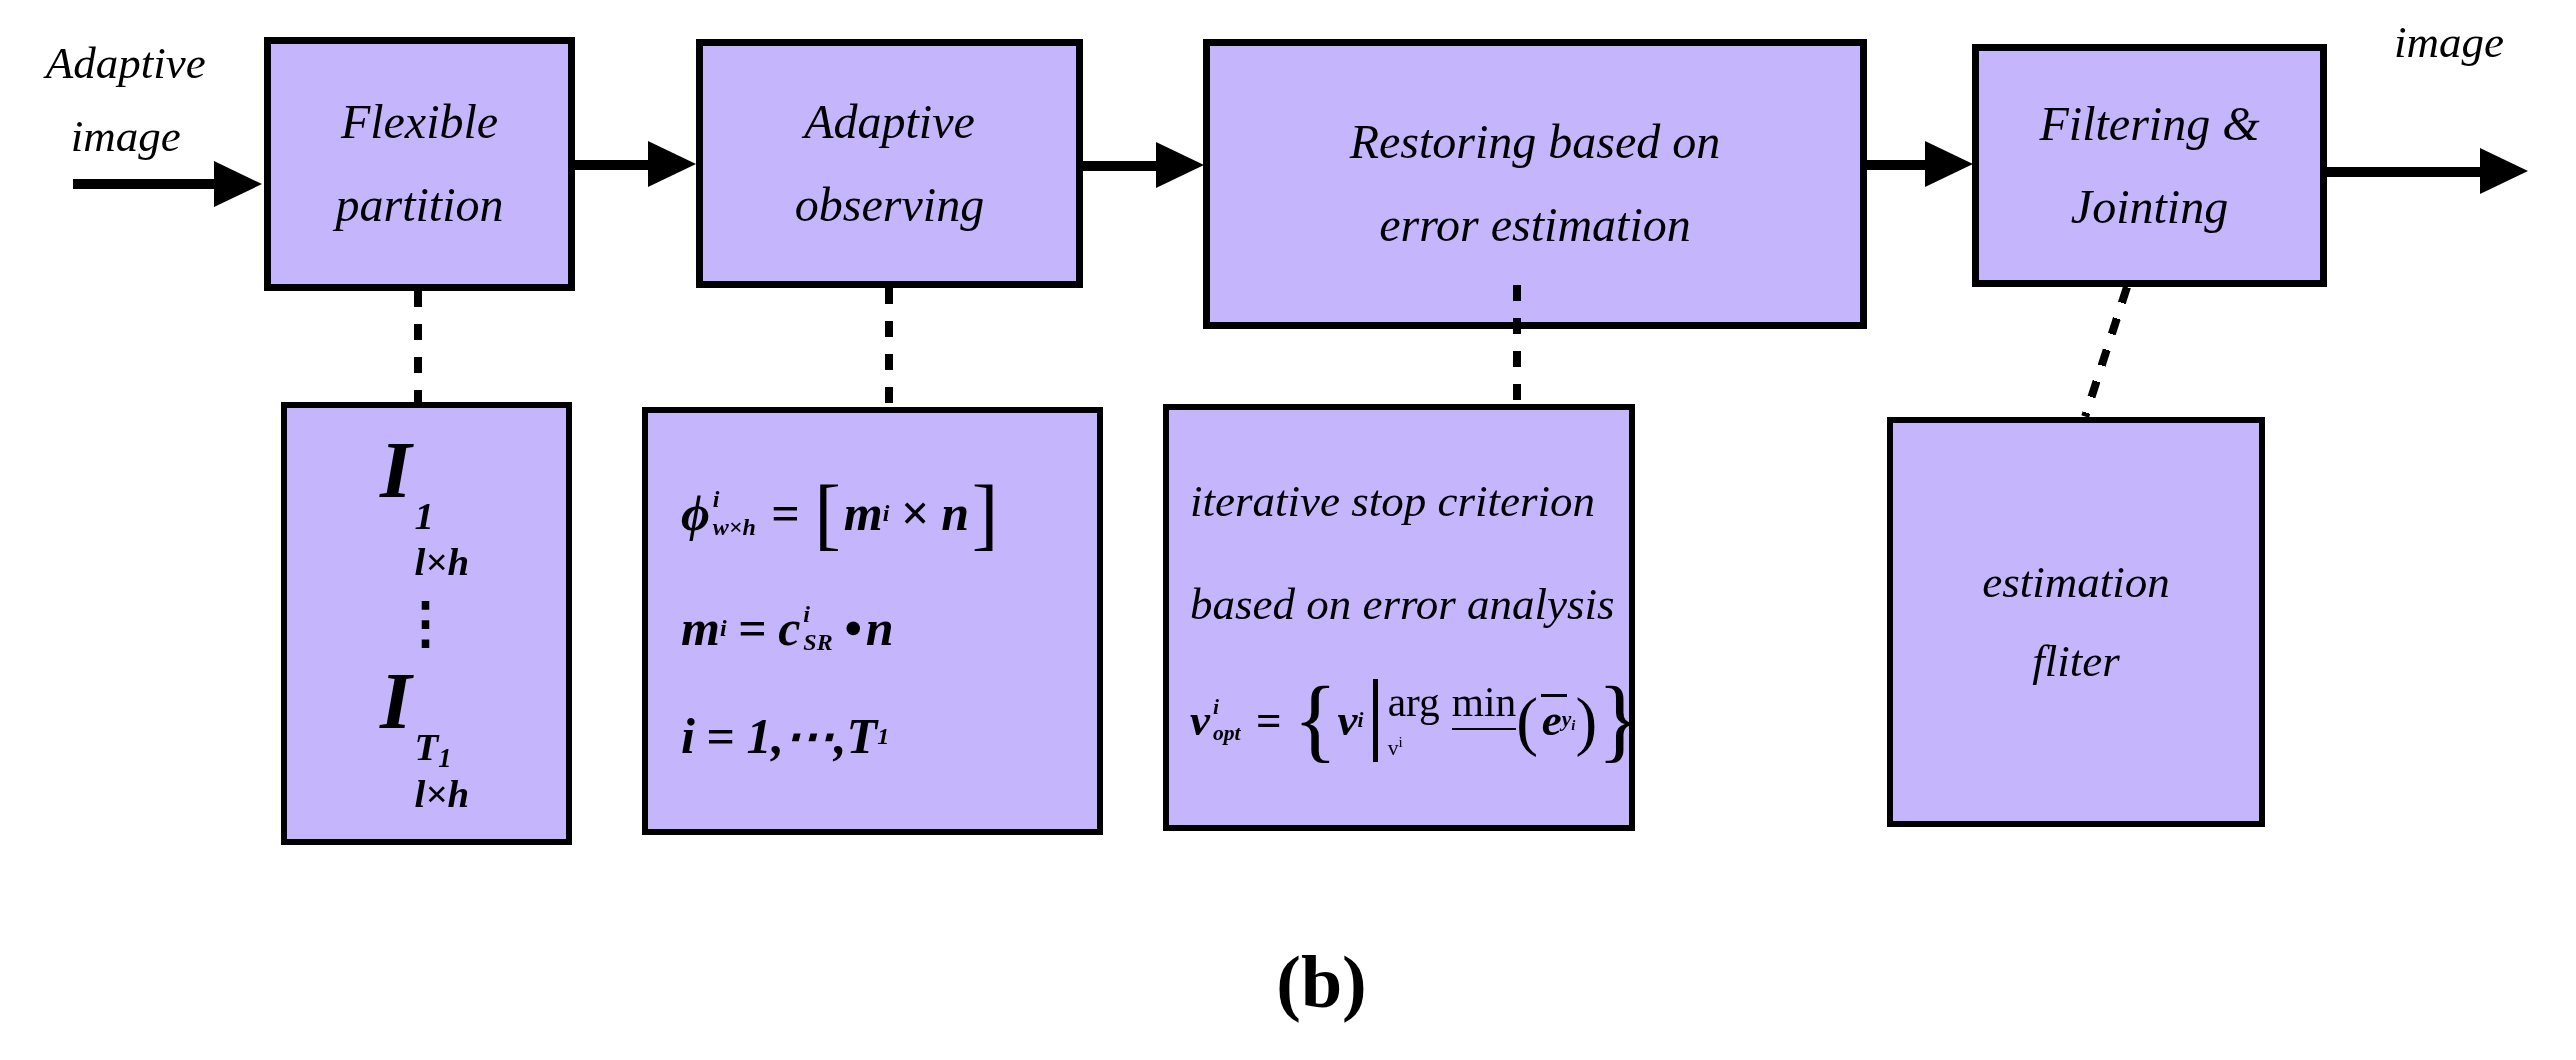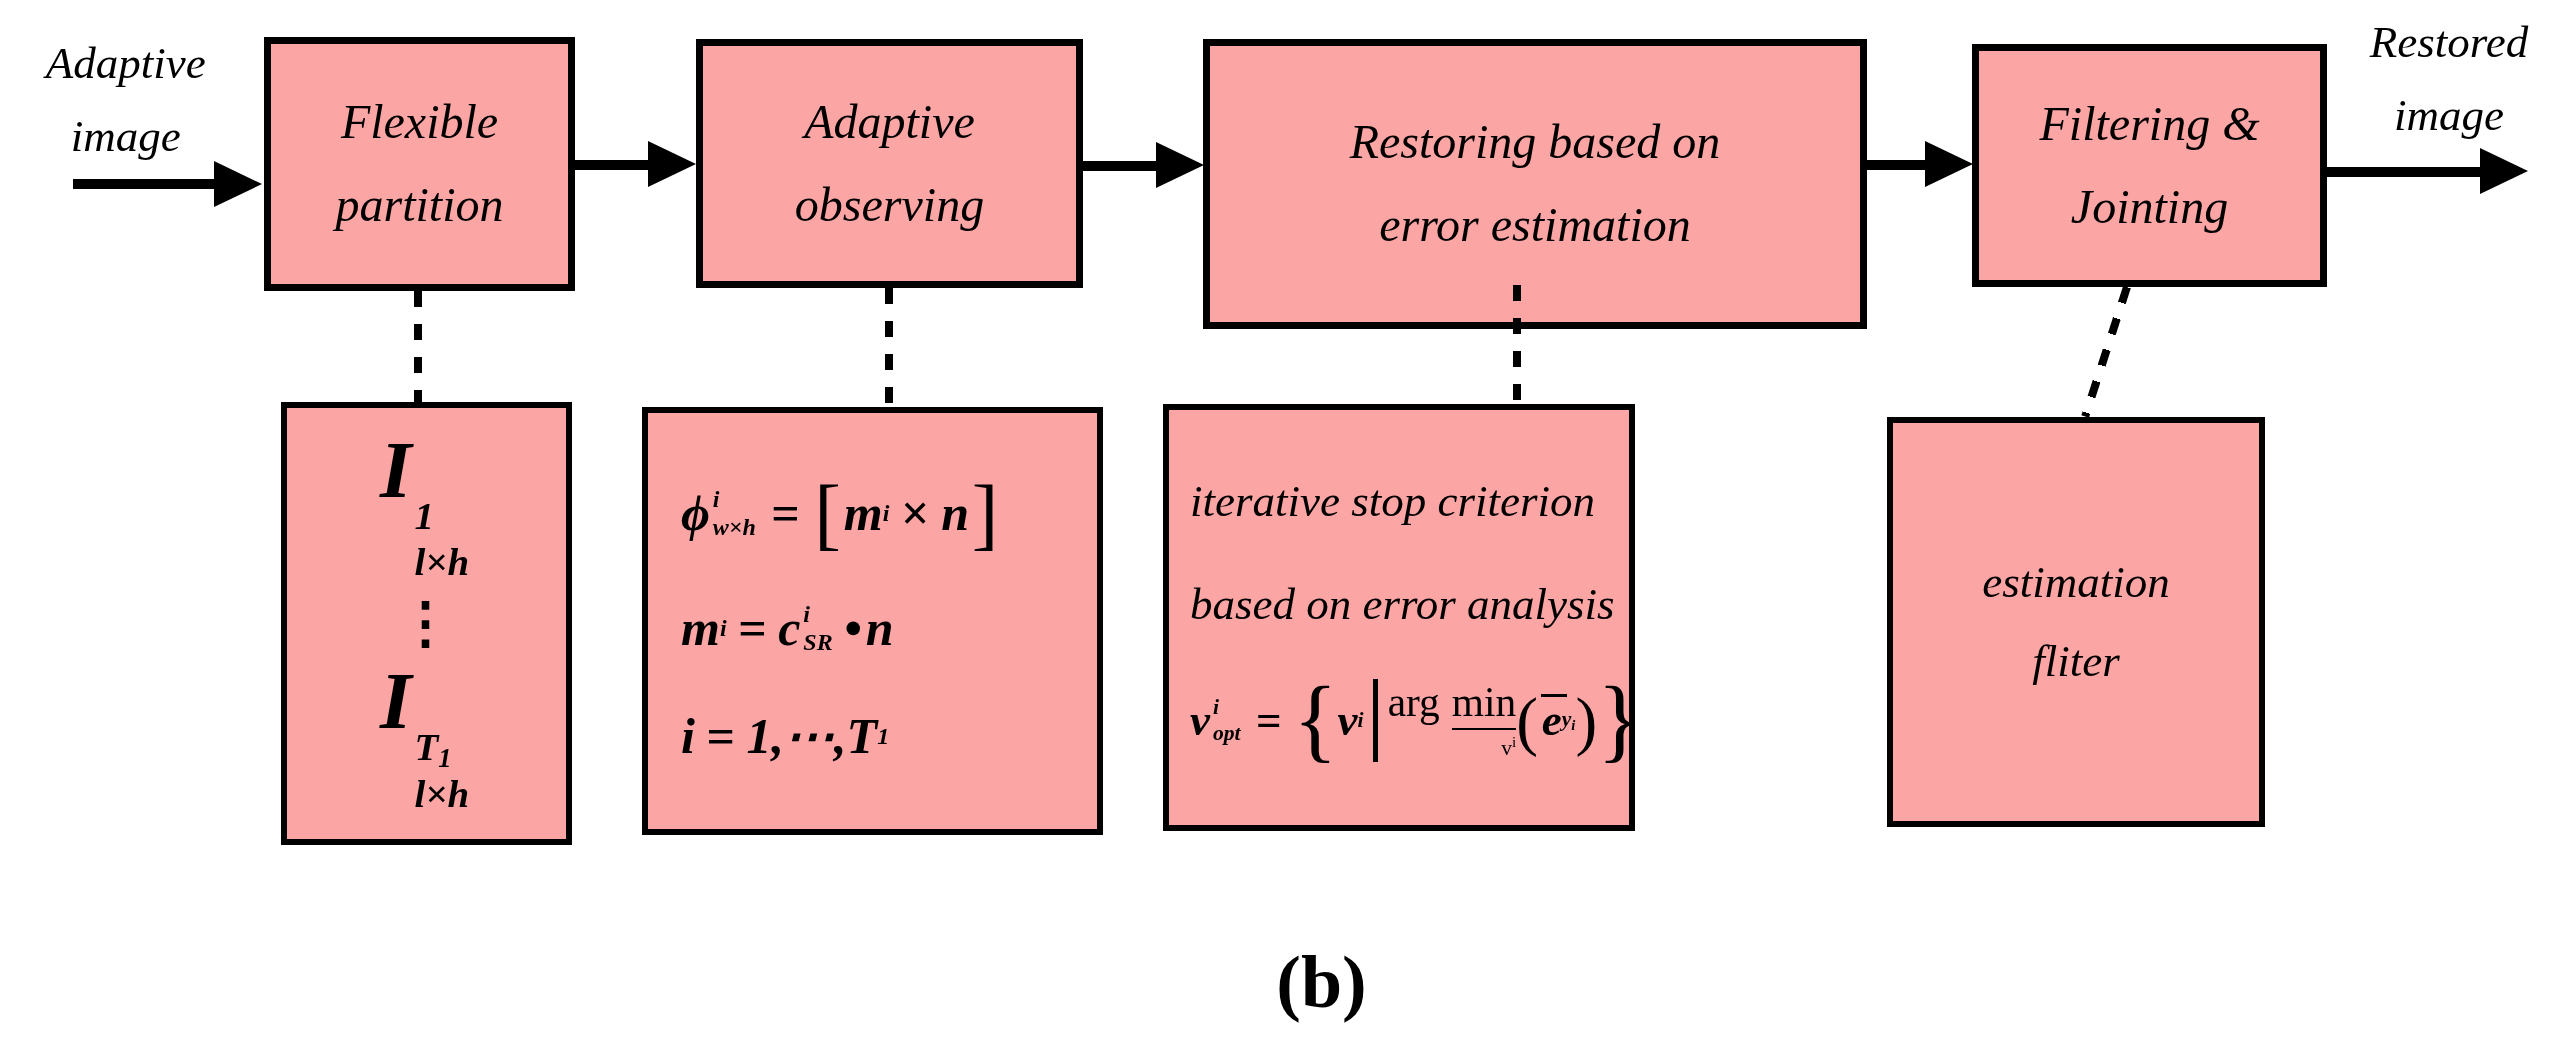--- a/index.html
+++ b/index.html
@@ -1,20 +1,20 @@
 <!DOCTYPE html>
 <html><head>
 <meta charset="utf-8">
 <style>
   html,body{margin:0;padding:0;background:#ffffff}
   .canvas{position:relative;width:2576px;height:1061px;background:#fff;
           font-family:"Liberation Serif","DejaVu Serif",serif;color:#000;overflow:hidden}
 
   
-  .box{position:absolute;border:7.8px solid #000;box-sizing:border-box;background:#fca5a5;
+  .box{position:absolute;border:7.8px solid #000;box-sizing:border-box;background:#c4b5fd;
        display:flex;flex-direction:column;align-items:center;justify-content:center;text-align:center}
   .stage{font-style:italic;font-size:48px;line-height:1.72}
   .dbox{border-width:6.8px}
 
   
   .shaft{position:absolute;height:9.7px;background:#000}
   .head{position:absolute;width:0;height:0;border-top:23px solid transparent;
         border-bottom:23px solid transparent;border-left:48px solid #000}
 
   
@@ -36,21 +36,21 @@
   .tiny{font-size:0.68em;vertical-align:-0.25em;line-height:1}
   .beq{font-size:50px;font-weight:bold;font-style:italic;display:flex;align-items:center;line-height:1}
   .opx{font-style:normal;margin:0 11.6px}
   .dotop{font-style:normal;margin:0 3.9px 0 7.8px}
   .bk{font-size:1.6em;font-weight:normal;font-style:normal;line-height:0.8;margin:0 2.9px}
   .ctext{font-style:italic;font-size:45px;line-height:1.25}
   .ceq{font-size:45px;font-weight:bold;font-style:italic;display:flex;align-items:center;line-height:1}
   .brace{font-size:2.05em;font-weight:normal;font-style:normal;line-height:0.75}
   .pn{font-size:1.45em;font-weight:normal;font-style:normal;line-height:0.8}
   .vbar{width:4.8px;height:83px;background:#000;margin:0 9.7px;align-self:center}
-  .argmin{display:inline-flex;flex-direction:column;align-items:flex-end;
+  .argmin{display:inline-flex;flex-direction:column;align-items:flex-start;
           font-style:normal;font-weight:normal;font-size:0.92em;line-height:1}
   .am-top{display:inline-flex;align-items:baseline}
   .mu{margin-left:12px;border-bottom:2.9px solid #000;padding-bottom:3.9px}
   .am-under{font-size:0.52em;margin-top:4.8px}
   .ebar{position:relative;display:inline-block;margin-left:3.9px}
   .ebar::before{content:"";position:absolute;left:-1px;right:-4.8px;top:-4.8px;height:3.9px;background:#000}
 </style>
 </head>
 <body>
 
@@ -90,21 +90,20 @@
     <div>Restoring based on</div>
     <div>error estimation</div>
   </div>
 
   <div class="box stage" style="left:1972px;top:44px;width:355px;height:243px">
     <div>Filtering &amp;</div>
     <div>Jointing</div>
   </div>
 
   <div class="freelabel" style="left:2323px;top:5.8px;width:252px">
-    <div>Restored</div>
     <div>image</div>
   </div>
 
   <div class="vdash" style="left:414px;top:291px;height:114px"></div>
   <div class="vdash" style="left:885px;top:288px;height:121px"></div>
   <div class="vdash" style="left:1513px;top:285px;height:121px"></div>
   <div class="vdash" style="left:2123px;top:287px;height:136px;transform-origin:top center;transform:rotate(17.9deg)"></div>
 
   <div class="box dbox" style="left:281px;top:402px;width:291px;height:443px;justify-content:space-evenly;padding:11.6px 0">
     <div class="iform">

